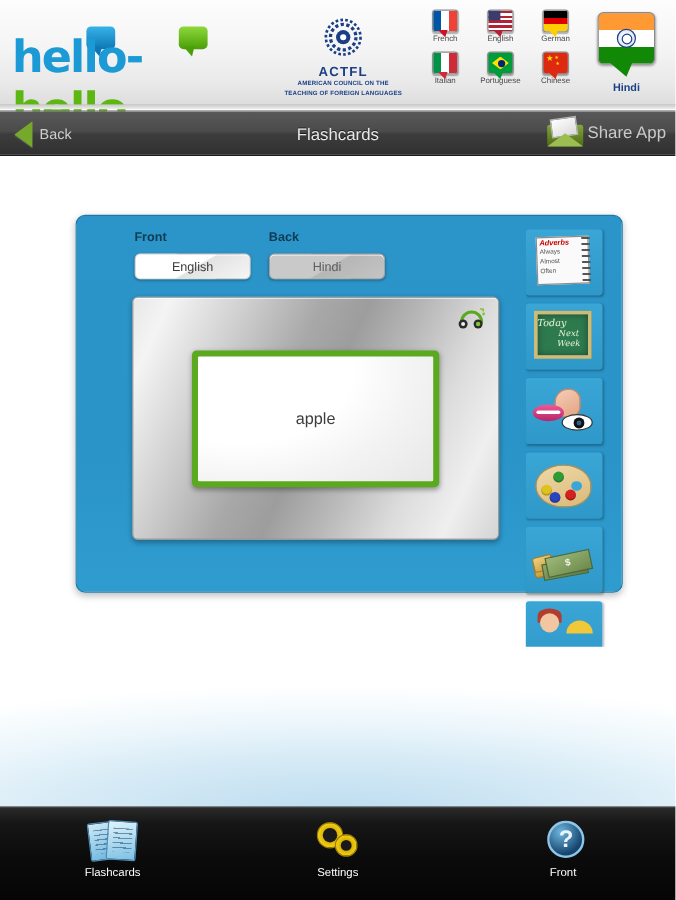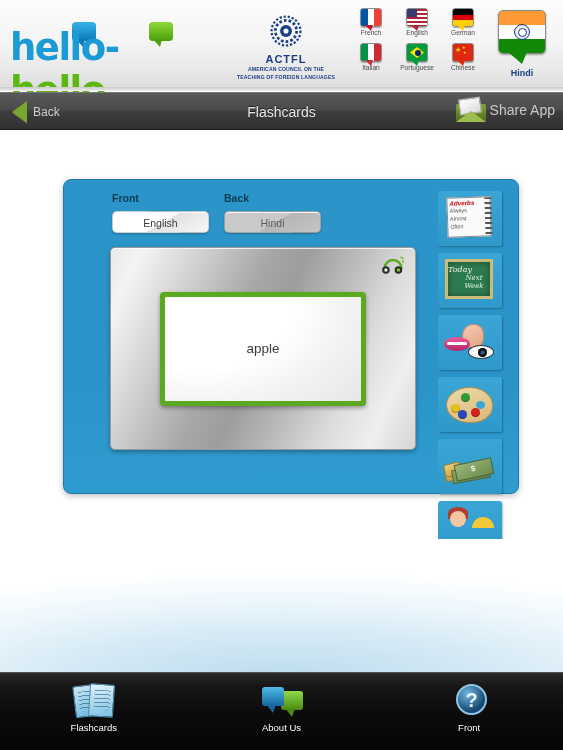--- a/index.html
+++ b/index.html
@@ -451,29 +451,29 @@
         <div class="i-fc1">
             <div class="i-fcl"></div>
           </div>
         <div class="i-fc2">
             <div class="i-fcl"></div>
           </div>
       </div>
       <div class="tb-lbl">Flashcards</div>
     </div>
 
+
+
     <div class="tb-item">
       <div class="tb-ico">
-        <div class="i-bub-g"></div>
-        <div class="i-bub-b"></div>
-      </div>
-      <div class="tb-lbl">About Us</div>
-    </div>
-
-
+        <div class="gear" style="left:8px;top:8px;width:22px;height:22px"></div>
+        <div class="gear" style="left:23px;top:18px;width:19px;height:19px"></div>
+      </div>
+      <div class="tb-lbl">Settings</div>
+    </div>
 
     <div class="tb-item">
       <div class="tb-ico">
         <div class="i-help">?</div>
       </div>
       <div class="tb-lbl">Front</div>
     </div>
   </div>
 </div>
 

